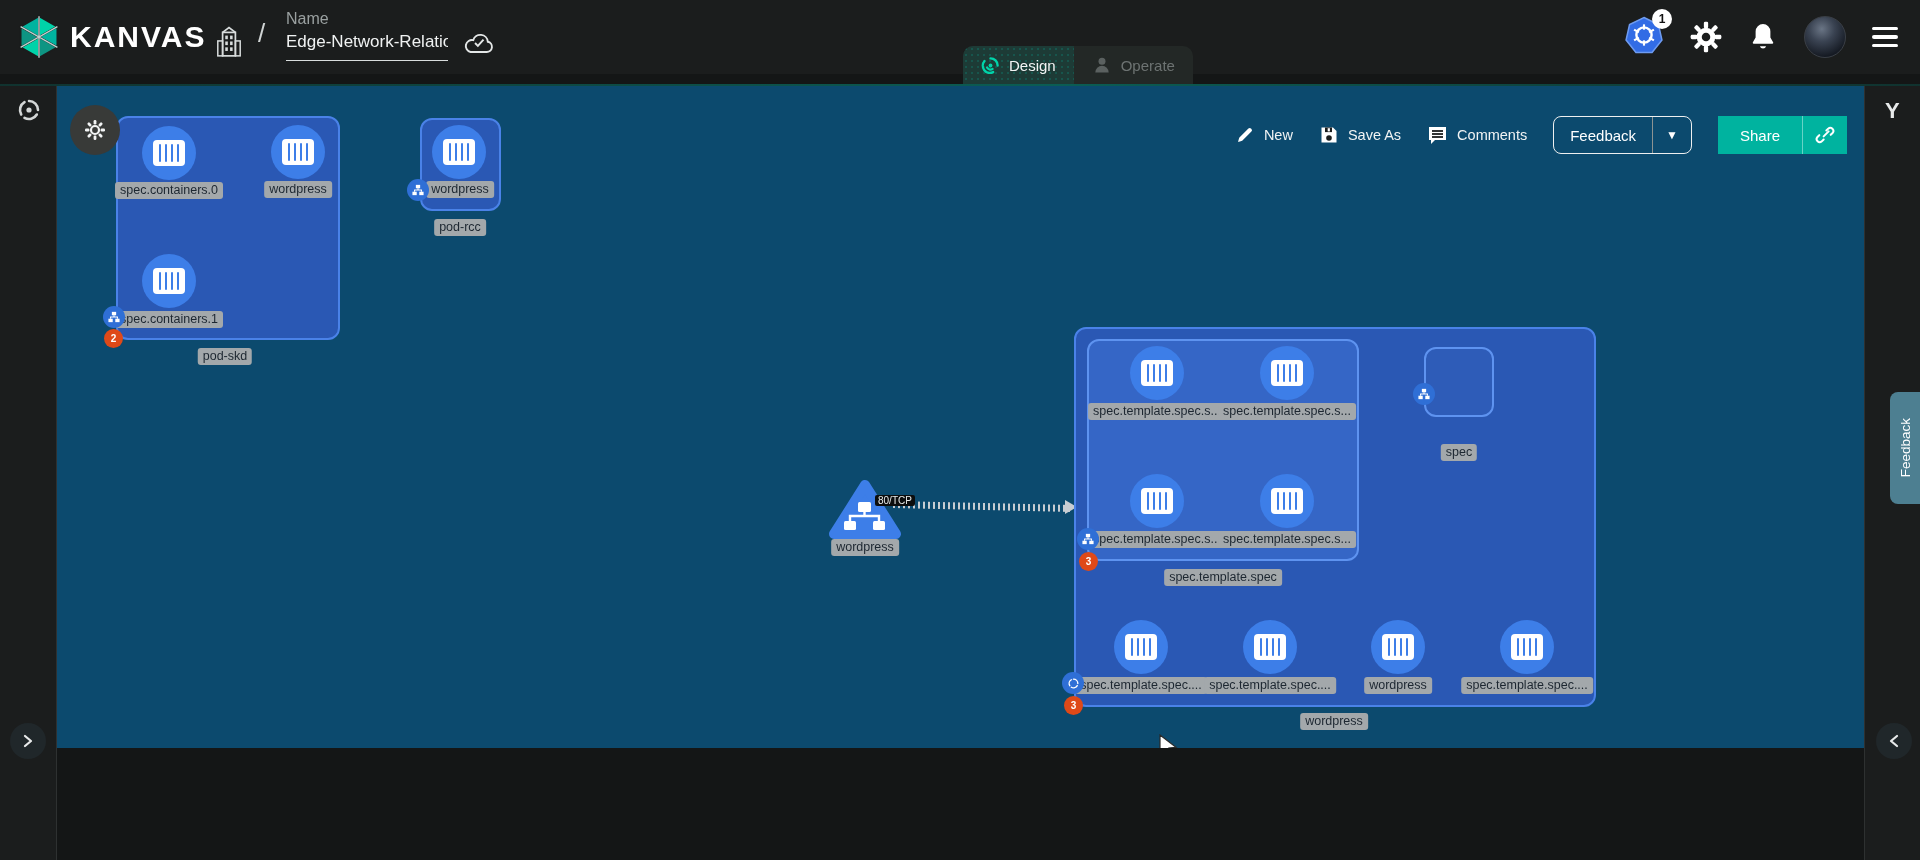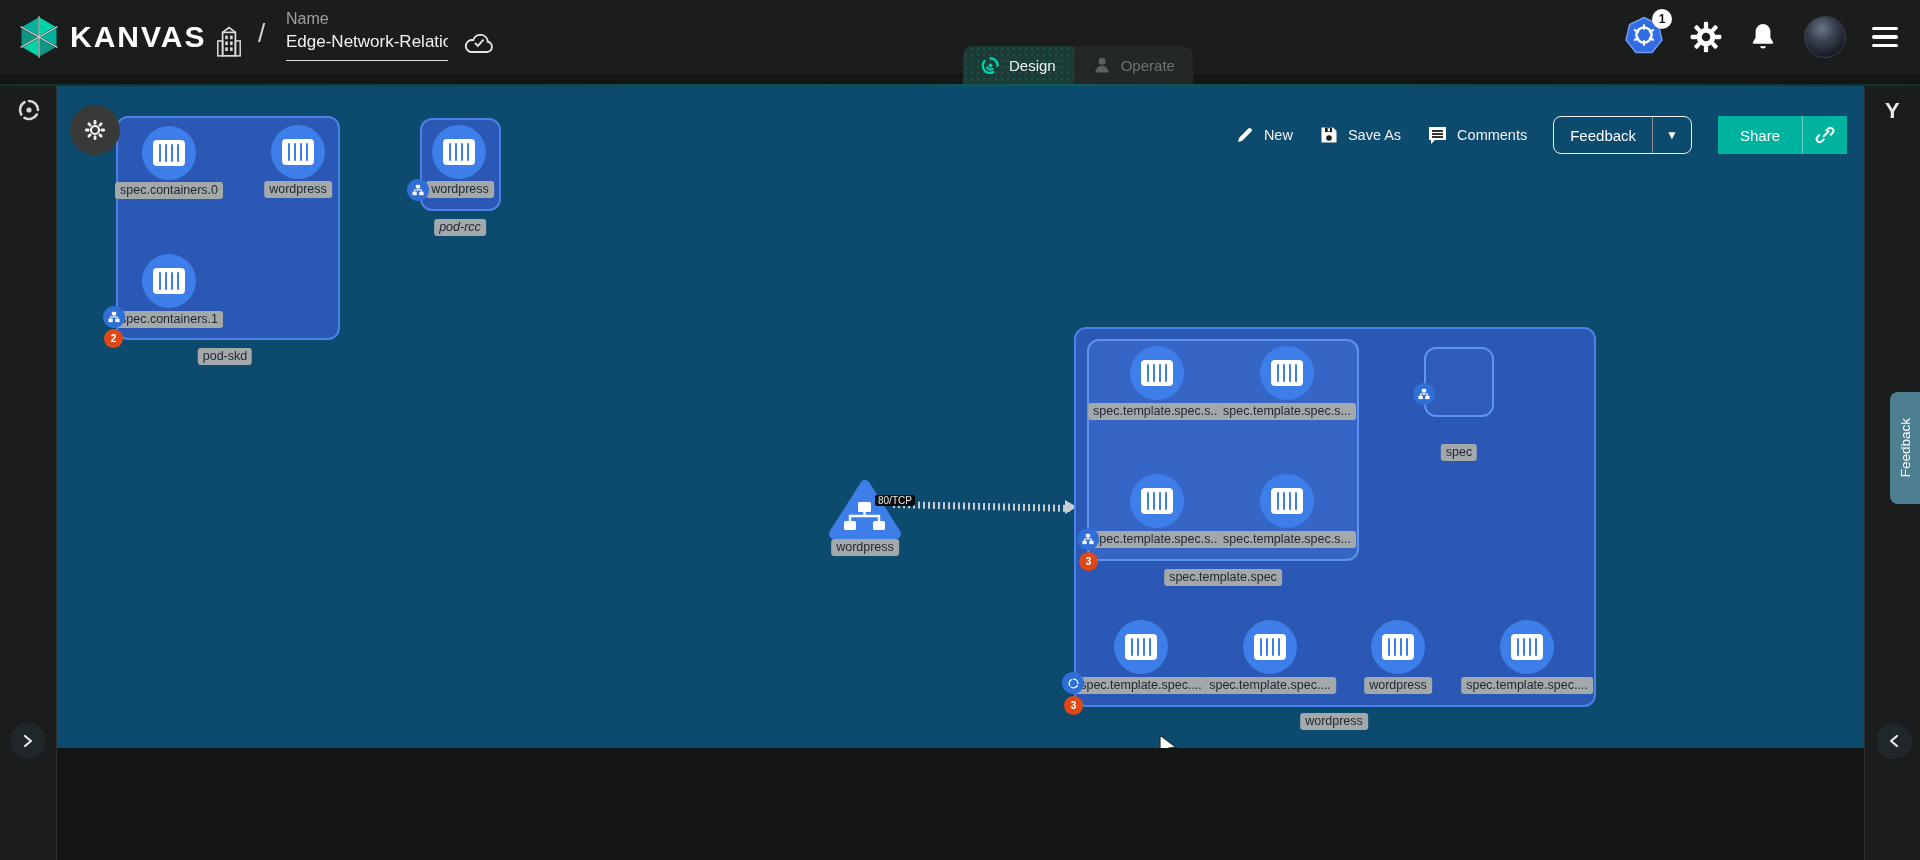--- a/index.html
+++ b/index.html
@@ -346,21 +346,21 @@
     </div>
     <span class="chip" style="left:403px; top:95px;">wordpress</span>
     <div class="badge-blue" style="left:350px; top:93px;">
       <svg width="12" height="12" viewBox="0 0 14 14">
         <rect x="4.5" y="1" width="5" height="4" fill="#fff"></rect>
           <rect x="0.5" y="9" width="5" height="4" fill="#fff"></rect>
         <rect x="8.5" y="9" width="5" height="4" fill="#fff"></rect>
         <path d="M7 5 v2 M3 9 V7 h8 v2" stroke="#fff" fill="none" stroke-width="1.2"></path>
       </svg>
     </div>
-    <span class="chip" style="left:403px; top:133px;font-style:italic;">pod-rcc</span>
+    <span class="chip" style="left:403px; top:133px;">pod-rcc</span>
 
     <svg style="position:absolute; left:772px; top:392px;" width="72" height="62" viewBox="0 0 72 62">
       <polygon points="36,7 67,56 5,56" fill="#3d7ee8" stroke="#3d7ee8" stroke-width="10" stroke-linejoin="round"></polygon>
       <g>
         <rect x="29" y="24" width="13" height="10" rx="1.5" fill="#fff"></rect>
         <rect x="15" y="43" width="12" height="9" rx="1.5" fill="#fff"></rect>
         <rect x="44" y="43" width="12" height="9" rx="1.5" fill="#fff"></rect>
         <path d="M35.5 34 v4 M21 43 v-5 h29 v5" stroke="#fff" fill="none" stroke-width="2.4"></path>
       </g>
     </svg>

